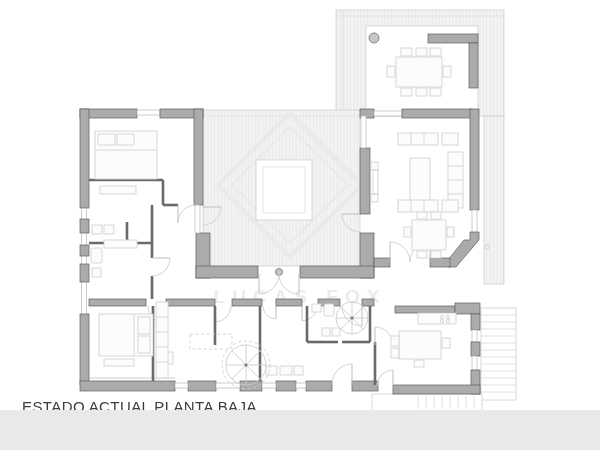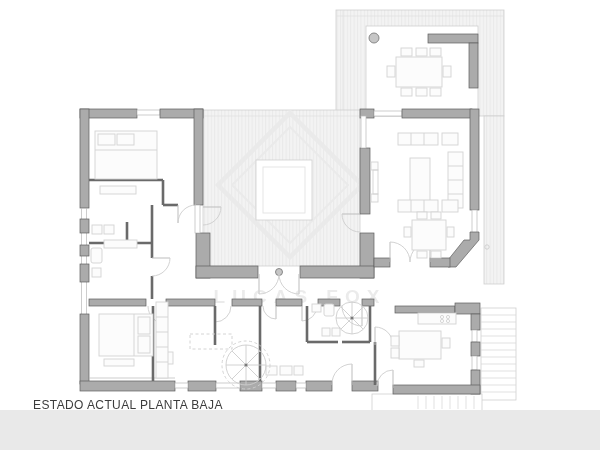--- a/index.html
+++ b/index.html
@@ -28,22 +28,22 @@
   .arc{fill:none;stroke:var(--arc-line);stroke-width:.9;}
   .leaf{stroke:#bdbdbd;stroke-width:1;fill:none;}
   .steps{stroke:var(--steps-line);stroke-width:.8;fill:none;}
   .wm{stroke:var(--watermark-line);fill:none;}
   .wm1{stroke-width:4.5;} .wm2{stroke-width:2;}
   .wmtext{fill:var(--watermark-text-color);opacity:.5;font-family:"Liberation Sans",sans-serif;
           font-size:19px;font-weight:bold;letter-spacing:7px;text-anchor:middle;}
   .dash{stroke:var(--dash-line);stroke-width:.9;fill:none;stroke-dasharray:3 2.5;}
   .column{fill:var(--column-fill);stroke:var(--column-stroke);stroke-width:.9;}
   .dot{fill:#7a7a7a;}
-  .title-label{position:absolute;left:22px;top:398px;font-size:12px;letter-spacing:.4px;
-               color:var(--title-color);font-family:"Liberation Sans",sans-serif;margin-left:11px;}
+  .title-label{position:absolute;left:22px;top:398px;font-size:15px;letter-spacing:.4px;
+               color:var(--title-color);font-family:"Liberation Sans",sans-serif;}
 </style>
 </head>
 <body>
 
 <div class="page">
 <svg width="600" height="450" viewBox="0 0 600 450">
   <defs>
     <pattern id="hatch" width="3.4" height="12" patternUnits="userSpaceOnUse">
       <rect width="3.4" height="12" class="p-bg"></rect>
       <line x1="0.6" y1="0" x2="0.6" y2="12" class="p-line"></line>

